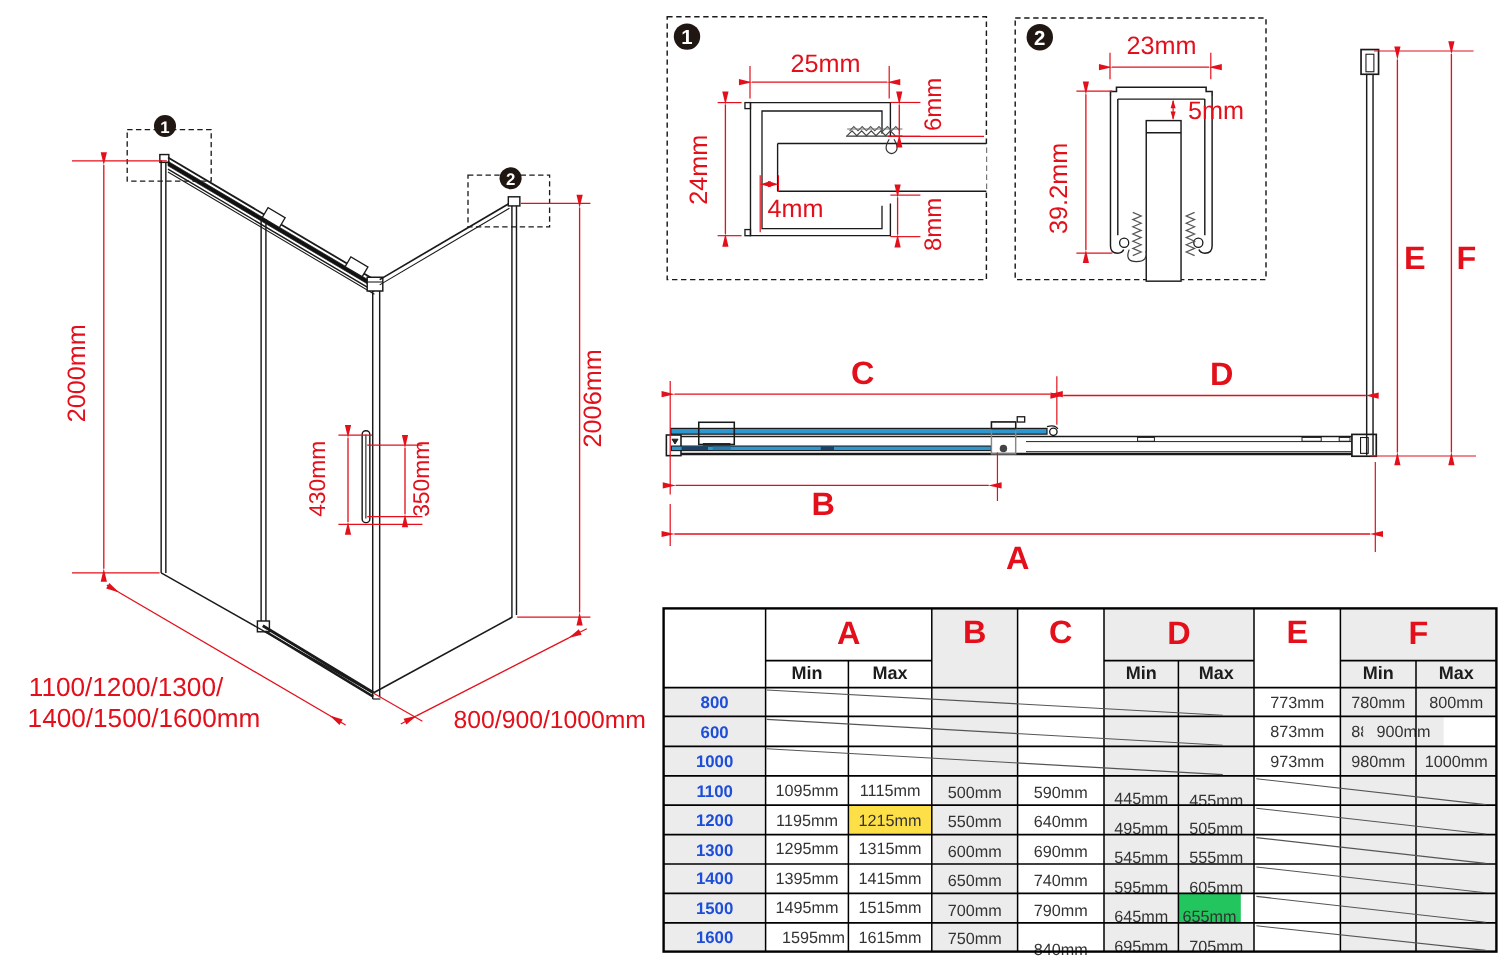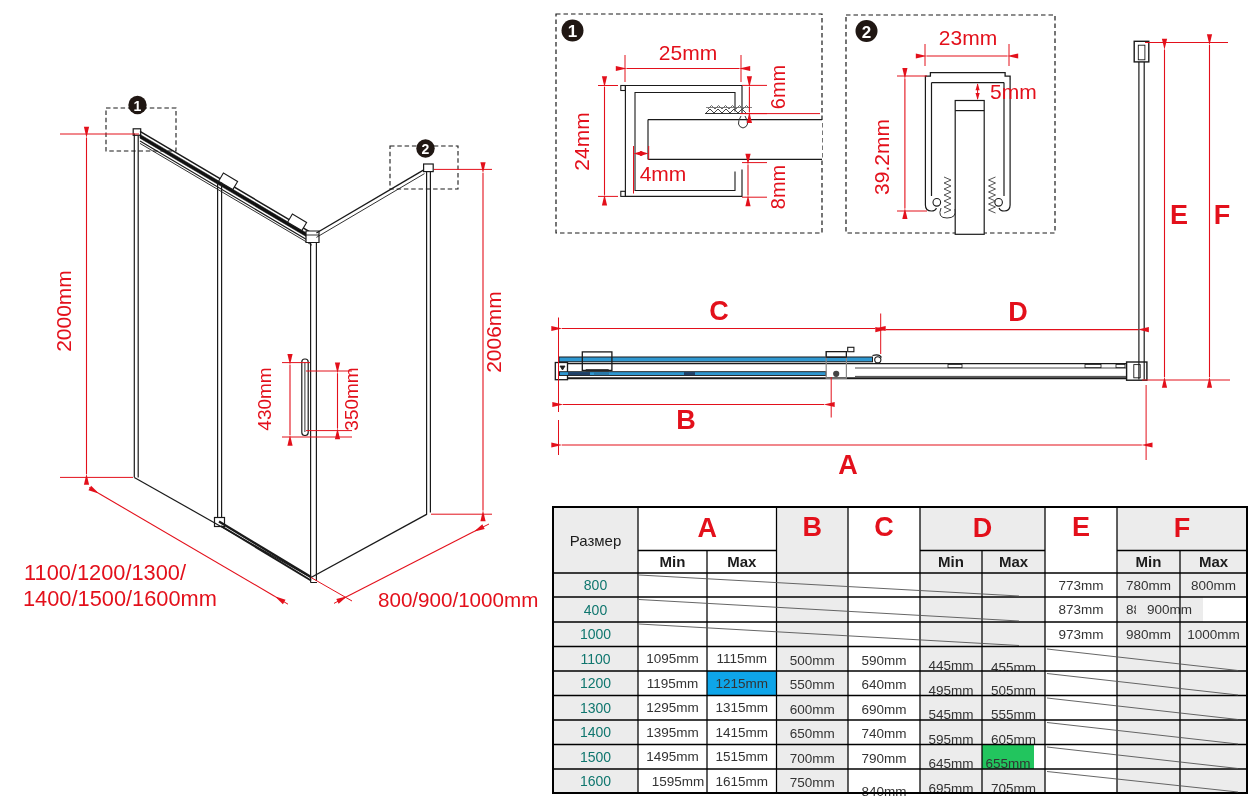--- a/index.html
+++ b/index.html
@@ -1,30 +1,29 @@
 <!DOCTYPE html>
 <html><head><meta charset="utf-8">
 <style>
 html,body{margin:0;padding:0;background:#fff}
 .page{position:relative;width:1250px;height:800px;background:#fff;font-family:"Liberation Sans",sans-serif;overflow:hidden}
 .tc{position:absolute;display:flex;align-items:center;justify-content:center;box-sizing:border-box}
 .tc.hl{font-size:27px;font-weight:bold;color:#e3101b}
 .tc.hlt{align-items:flex-start;padding-top:5px}
 .tc.sz{font-size:15px;color:#1c1c1c}
 .tc.mm{font-size:15px;font-weight:bold;color:#1c1c1c}
-.tc.lb{font-size:14px;font-weight:normal;color:#0f766e}
+.tc.lb{font-size:14px;font-weight:bold;color:#1d4ed8}
 .tc.dt{font-size:13.5px;color:#333}
 .tc.lo{padding-top:3px}
 .tc.lo2{padding-top:14px}
 .outer{position:absolute;left:551.5px;top:505.5px;width:696px;height:288px;border:2.5px solid #000;box-sizing:border-box}
 svg{position:absolute;left:0;top:0}
 </style></head><body>
 <div class="page">
 
-<div class="tc sz" style="left:553px;top:507px;width:85px;height:66px;background:#ececec">Размер</div>
 <div class="tc hl" style="left:638px;top:507px;width:138.5px;height:43.5px;background:#fff">A</div>
 <div class="tc hl hlt" style="left:776.5px;top:507px;width:71.5px;height:66px;background:#ececec">B</div>
 <div class="tc hl hlt" style="left:848px;top:507px;width:72px;height:66px;background:#fff">C</div>
 <div class="tc hl" style="left:920px;top:507px;width:125px;height:43.5px;background:#ececec">D</div>
 <div class="tc hl hlt" style="left:1045px;top:507px;width:72px;height:66px;background:#fff">E</div>
 <div class="tc hl" style="left:1117px;top:507px;width:130px;height:43.5px;background:#ececec">F</div>
 <div class="tc mm" style="left:638px;top:550.5px;width:69px;height:22.5px;background:#fff">Min</div>
 <div class="tc mm" style="left:707px;top:550.5px;width:69.5px;height:22.5px;background:#fff">Max</div>
 <div class="tc mm" style="left:920px;top:550.5px;width:62px;height:22.5px;background:#ececec">Min</div>
 <div class="tc mm" style="left:982px;top:550.5px;width:63px;height:22.5px;background:#ececec">Max</div>
@@ -33,21 +32,21 @@
 <div class="tc lb" style="left:553px;top:573px;width:85px;height:24px;background:#ececec">800</div>
 <div class="tc dt" style="left:638px;top:573px;width:69px;height:24px;background:#fff"></div>
 <div class="tc dt" style="left:707px;top:573px;width:69.5px;height:24px;background:#fff"></div>
 <div class="tc dt lo" style="left:776.5px;top:573px;width:71.5px;height:24px;background:#ececec"></div>
 <div class="tc dt lo" style="left:848px;top:573px;width:72px;height:24px;background:#fff"></div>
 <div class="tc dt lo2" style="left:920px;top:573px;width:62px;height:24px;background:#ececec"></div>
 <div class="tc dt lo2" style="left:982px;top:573px;width:63px;height:24px;background:#ececec"></div>
 <div class="tc dt" style="left:1045px;top:573px;width:72px;height:24px;background:#fff">773mm</div>
 <div class="tc dt" style="left:1117px;top:573px;width:63px;height:24px;background:#ececec">780mm</div>
 <div class="tc dt" style="left:1180px;top:573px;width:67px;height:24px;background:#ececec">800mm</div>
-<div class="tc lb" style="left:553px;top:597px;width:85px;height:25px;background:#ececec">400</div>
+<div class="tc lb" style="left:553px;top:597px;width:85px;height:25px;background:#ececec">600</div>
 <div class="tc dt" style="left:638px;top:597px;width:69px;height:25px;background:#fff"></div>
 <div class="tc dt" style="left:707px;top:597px;width:69.5px;height:25px;background:#fff"></div>
 <div class="tc dt lo" style="left:776.5px;top:597px;width:71.5px;height:25px;background:#ececec"></div>
 <div class="tc dt lo" style="left:848px;top:597px;width:72px;height:25px;background:#fff"></div>
 <div class="tc dt lo2" style="left:920px;top:597px;width:62px;height:25px;background:#ececec"></div>
 <div class="tc dt lo2" style="left:982px;top:597px;width:63px;height:25px;background:#ececec"></div>
 <div class="tc dt" style="left:1045px;top:597px;width:72px;height:25px;background:#fff">873mm</div>
 <div class="tc dt" style="left:1117px;top:597px;width:63px;height:25px;background:#ececec">880mm</div>
 <div class="tc dt" style="left:1136px;top:597px;width:67px;height:25px;background:#ececec">900mm</div>
 <div class="tc lb" style="left:553px;top:622px;width:85px;height:24.5px;background:#ececec">1000</div>
@@ -65,21 +64,21 @@
 <div class="tc dt" style="left:707px;top:646.5px;width:69.5px;height:24.5px;background:#fff">1115mm</div>
 <div class="tc dt lo" style="left:776.5px;top:646.5px;width:71.5px;height:24.5px;background:#ececec">500mm</div>
 <div class="tc dt lo" style="left:848px;top:646.5px;width:72px;height:24.5px;background:#fff">590mm</div>
 <div class="tc dt lo2" style="left:920px;top:646.5px;width:62px;height:24.5px;background:#ececec">445mm</div>
 <div class="tc dt lo2" style="left:982px;top:646.5px;width:63px;height:28px;background:#ececec">455mm</div>
 <div class="tc dt" style="left:1045px;top:646.5px;width:72px;height:24.5px;background:#fff"></div>
 <div class="tc dt" style="left:1117px;top:646.5px;width:63px;height:24.5px;background:#ececec"></div>
 <div class="tc dt" style="left:1180px;top:646.5px;width:67px;height:24.5px;background:#ececec"></div>
 <div class="tc lb" style="left:553px;top:671px;width:85px;height:24.5px;background:#ececec">1200</div>
 <div class="tc dt" style="left:638px;top:671px;width:69px;height:24.5px;background:#fff">1195mm</div>
-<div class="tc dt" style="left:707px;top:671px;width:69.5px;height:24.5px;background:#0ea5e9">1215mm</div>
+<div class="tc dt" style="left:707px;top:671px;width:69.5px;height:24.5px;background:#fde047">1215mm</div>
 <div class="tc dt lo" style="left:776.5px;top:671px;width:71.5px;height:24.5px;background:#ececec">550mm</div>
 <div class="tc dt lo" style="left:848px;top:671px;width:72px;height:24.5px;background:#fff">640mm</div>
 <div class="tc dt lo2" style="left:920px;top:671px;width:62px;height:24.5px;background:#ececec">495mm</div>
 <div class="tc dt lo2" style="left:982px;top:671px;width:63px;height:24.5px;background:#ececec">505mm</div>
 <div class="tc dt" style="left:1045px;top:671px;width:72px;height:24.5px;background:#fff"></div>
 <div class="tc dt" style="left:1117px;top:671px;width:63px;height:24.5px;background:#ececec"></div>
 <div class="tc dt" style="left:1180px;top:671px;width:67px;height:24.5px;background:#ececec"></div>
 <div class="tc lb" style="left:553px;top:695.5px;width:85px;height:24.5px;background:#ececec">1300</div>
 <div class="tc dt" style="left:638px;top:695.5px;width:69px;height:24.5px;background:#fff">1295mm</div>
 <div class="tc dt" style="left:707px;top:695.5px;width:69.5px;height:24.5px;background:#fff">1315mm</div>

